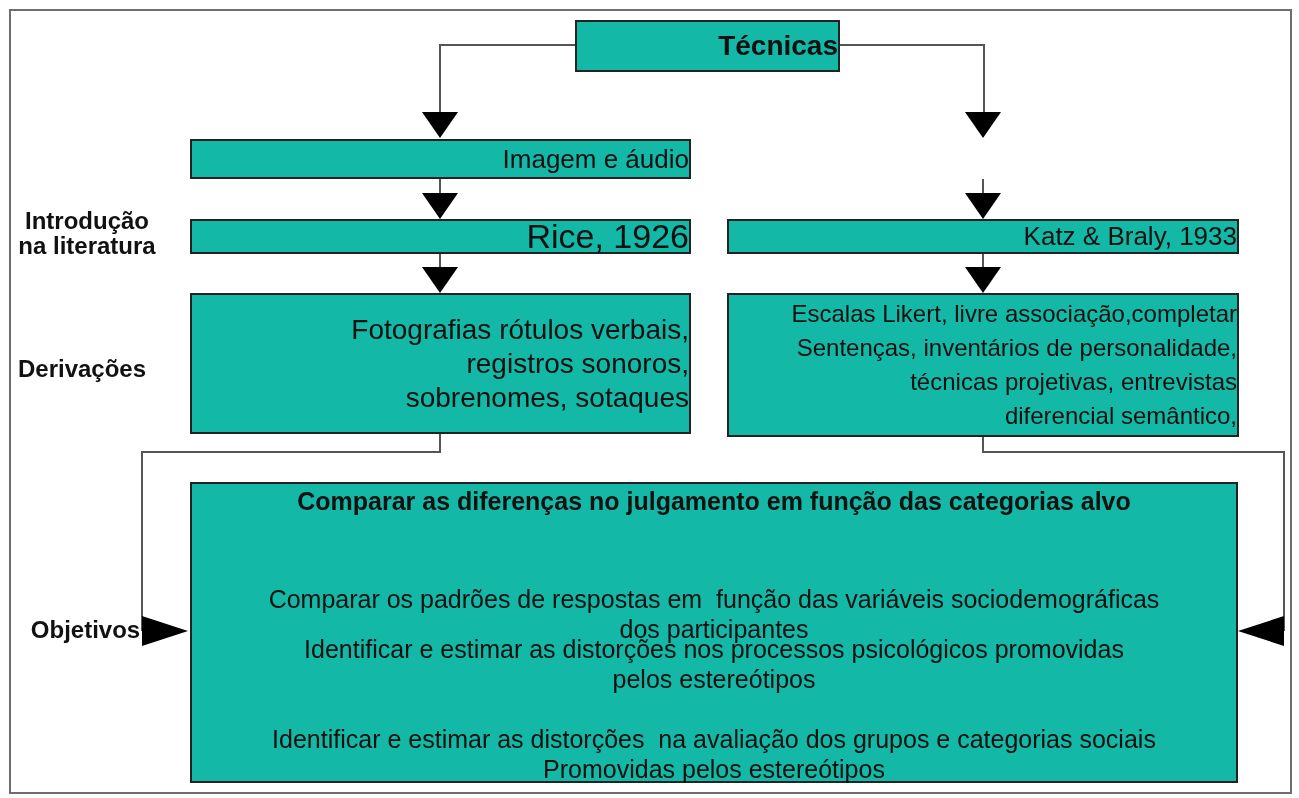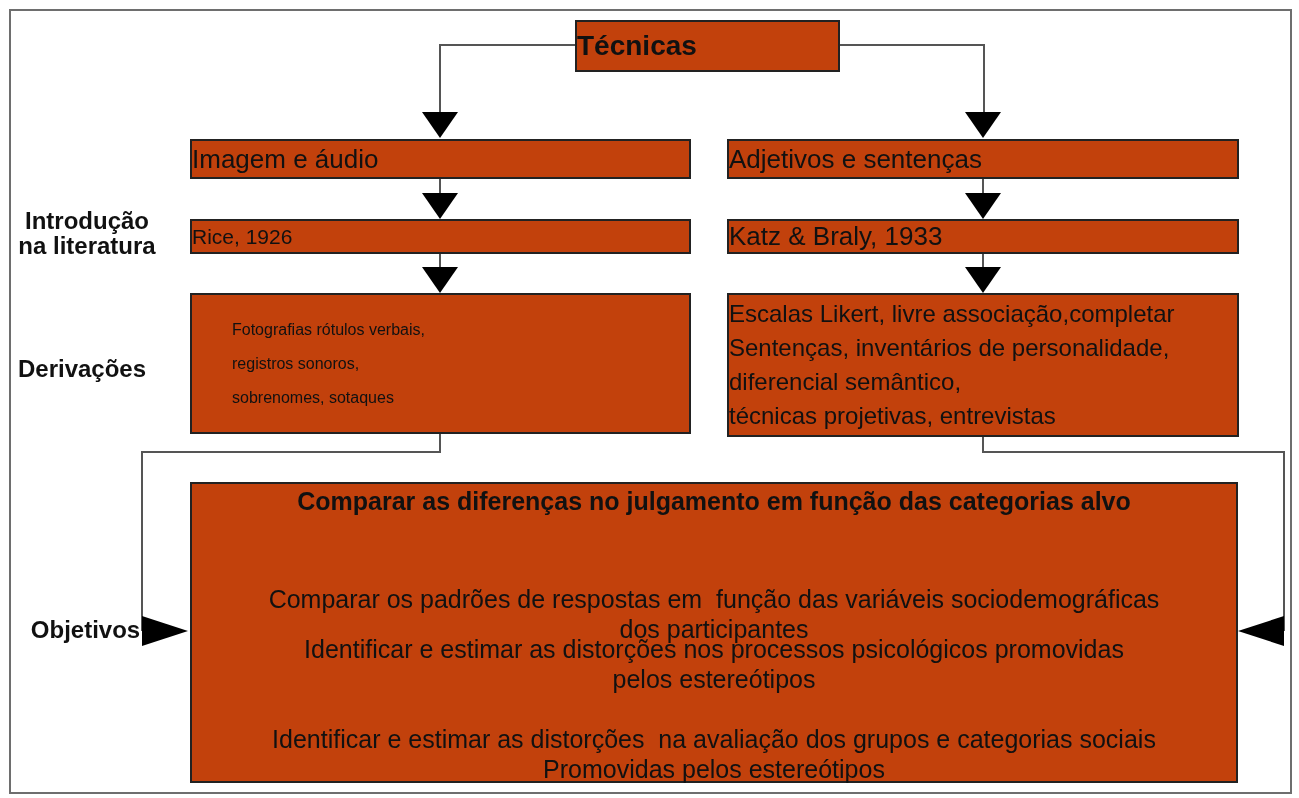--- a/index.html
+++ b/index.html
@@ -2,30 +2,30 @@
 <html style="--background: #ffffff; --text: #111111; --border: #222222; --line: #555555; --arrow: #000000; --frame: #6e6e6e;"><head>
 <meta charset="utf-8">
 <style>
   * { margin: 0; padding: 0; box-sizing: border-box; }
   html, body { background: #fff; }
   body { font-family: "Liberation Sans", sans-serif; color: var(--text, #111); }
   .canvas { position: relative; width: 1299px; height: 798px; background: var(--background, #fff); overflow: hidden; }
 
   .frame { position: absolute; left: 9px; top: 9px; width: 1283px; height: 785px; border: 2px solid var(--frame, #6e6e6e); }
 
-  .box { position: absolute; background: #c2410c; border: 2px solid var(--border, #222); display: flex; flex-direction: column; align-items: flex-start; justify-content: center; text-align: center; }
+  .box { position: absolute; background: #14b8a6; border: 2px solid var(--border, #222); display: flex; flex-direction: column; align-items: flex-end; justify-content: center; text-align: center; }
   .line { white-space: pre-wrap; }
 
   .title-box { left: 575px; top: 20px; width: 265px; height: 52px; font-size: 28px; font-weight: bold; }
 
   .row1-left  { left: 190px; top: 139px; width: 501px; height: 40px; font-size: 26px; }
   .row1-right { left: 727px; top: 139px; width: 512px; height: 40px; font-size: 26px; }
-  .row2-left  { left: 190px; top: 219px; width: 501px; height: 35px; font-size: 21px; }
+  .row2-left  { left: 190px; top: 219px; width: 501px; height: 35px; font-size: 34px; }
   .row2-right { left: 727px; top: 219px; width: 512px; height: 35px; font-size: 26px; }
-  .row3-left  { left: 190px; top: 293px; width: 501px; height: 141px; font-size: 16px; line-height: 34px; padding-left: 40px; }
+  .row3-left  { left: 190px; top: 293px; width: 501px; height: 141px; font-size: 28px; line-height: 34px; padding-left: 40px; }
   .row3-right { left: 727px; top: 293px; width: 512px; height: 144px; font-size: 24px; line-height: 34px; }
 
   .big-box { left: 190px; top: 482px; width: 1048px; height: 301px; font-size: 25px; line-height: 30px; display: block; }
   .big-box .para { position: absolute; left: 0; width: 100%; text-align: center; }
   .para-1 { top: 2px; font-weight: bold; } .para-2 { top: 60px; margin-top: 40px; } .para-3 { top: 150px; } .para-4 { top: 240px; }
 
   .side-label { position: absolute; font-weight: bold; font-size: 24px; line-height: 25px; text-align: center; }
   .label-intro { left: 12px; top: 208px; width: 150px; }
   .label-deriv { left: 12px; top: 356px; width: 140px; }
   .label-obj   { left: 12px; top: 617px; width: 147px; }
@@ -51,23 +51,20 @@
   <div class="cline" style="left:439px; top:44px; width:2px; height:70px;"></div>
   <div class="arr arr-down" style="left:422px; top:112px;"></div>
 
   <div class="cline" style="left:840px; top:44px; width:145px; height:2px;"></div>
   <div class="cline" style="left:983px; top:44px; width:2px; height:70px;"></div>
   <div class="arr arr-down" style="left:965px; top:112px;"></div>
 
   <div class="box row1-left">
     <span class="line">Imagem e áudio</span>
   </div>
-  <div class="box row1-right">
-    <span class="line">Adjetivos e sentenças</span>
-  </div>
 
   <div class="cline" style="left:439px; top:179px; width:2px; height:16px;"></div>
   <div class="arr arr-down" style="left:422px; top:193px;"></div>
   <div class="cline" style="left:982px; top:179px; width:2px; height:16px;"></div>
   <div class="arr arr-down" style="left:965px; top:193px;"></div>
 
   <div class="side-label label-intro">
     <div class="line">Introdução</div>
     <div class="line">na literatura</div>
   </div>
@@ -87,22 +84,22 @@
     <span class="line">Derivações</span>
   </div>
   <div class="box row3-left">
     <div class="line">Fotografias rótulos verbais,</div>
     <div class="line">registros sonoros,</div>
     <div class="line">sobrenomes, sotaques</div>
   </div>
   <div class="box row3-right">
     <div class="line">Escalas Likert, livre associação,completar</div>
     <div class="line">Sentenças, inventários de personalidade,</div>
+    <div class="line">técnicas projetivas, entrevistas</div>
     <div class="line">diferencial semântico,</div>
-    <div class="line">técnicas projetivas, entrevistas</div>
   </div>
 
   <div class="cline" style="left:439px; top:434px; width:2px; height:19px;"></div>
   <div class="cline" style="left:141px; top:451px; width:300px; height:2px;"></div>
   <div class="cline" style="left:141px; top:451px; width:2px; height:180px;"></div>
   <div class="arr arr-right" style="left:142px; top:616px;"></div>
 
   <div class="cline" style="left:982px; top:437px; width:2px; height:16px;"></div>
   <div class="cline" style="left:983px; top:451px; width:302px; height:2px;"></div>
   <div class="cline" style="left:1283px; top:451px; width:2px; height:180px;"></div>

